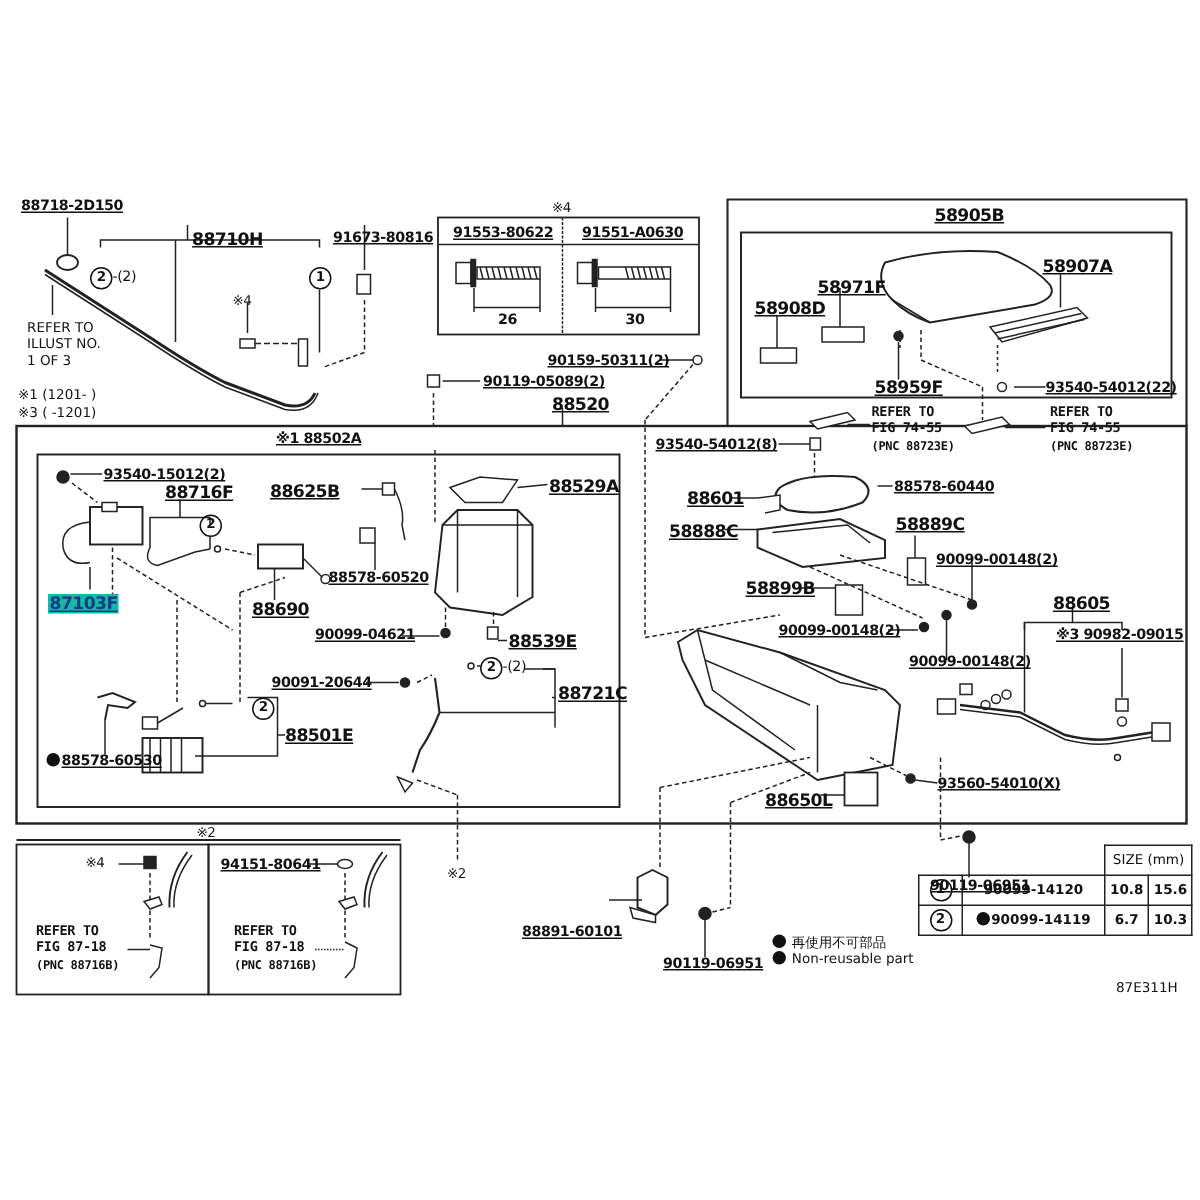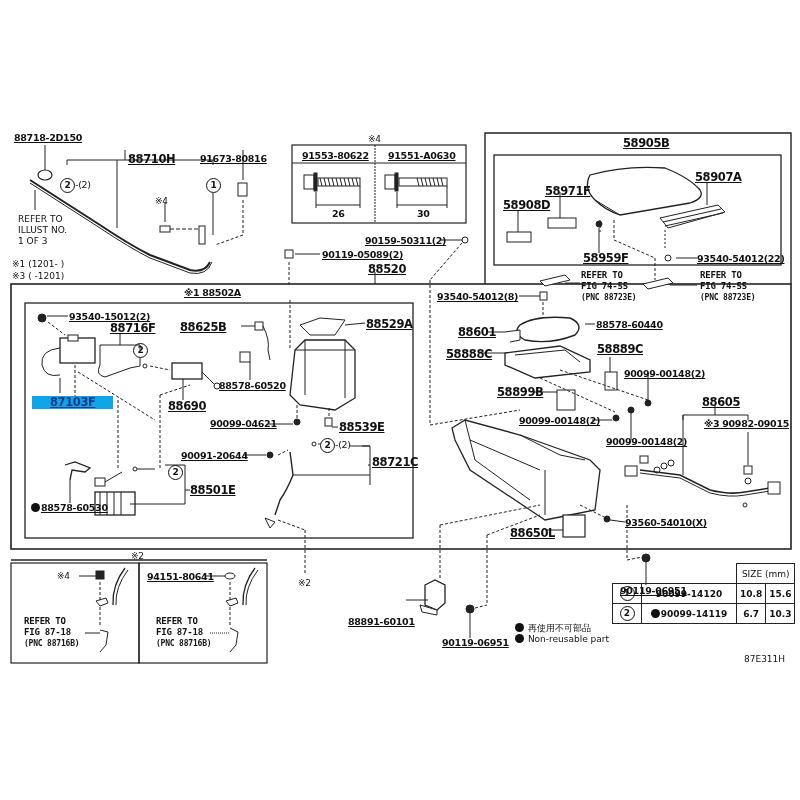--- a/index.html
+++ b/index.html
@@ -4,21 +4,21 @@
 <style>
   html, body { margin:0; padding:0; background:#ffffff; }
   body { width:800px; height:800px; position:relative; overflow:hidden;
          font-family:"DejaVu Sans", sans-serif; color:#111; }
   #canvas { position:absolute; left:0; top:0; width:800px; height:800px; }
   .lbl { position:absolute; font-family:"DejaVu Sans", sans-serif; font-size:9.5px;
          font-weight:bold; letter-spacing:-0.3px; white-space:nowrap; color:#111; line-height:11px; }
   .lbl.big { font-size:11.5px; letter-spacing:-0.4px; line-height:13px; }
   .lbl.mono { font-family:"DejaVu Sans Mono", monospace; font-size:9px; font-weight:bold; letter-spacing:-0.2px; line-height:11px; }
   .lbl.norm { font-weight:normal; font-size:9px; }
-  .lbl.hl { background:#0ea5e9; color:#1a3a86; padding:0 18px; }
+  .lbl.hl { background:#14b8a6; color:#1a3a86; padding:0 1px; }
   .lbl.part { cursor:pointer;text-decoration:underline; }
   .note { position:absolute; font-size:9px; white-space:nowrap; }
   table.sz { position:absolute; left:612px; top:563px; border-collapse:collapse;
              font-family:"DejaVu Sans", sans-serif; font-size:9px; font-weight:bold; }
   table.sz td { border:1.4px solid #222; height:19px; text-align:center; padding:0 3px;margin-top:28px; }
   table.sz td.blank { border:none; }
   .circ { display:inline-block; width:13px; height:13px; border:1.3px solid #111; border-radius:50%;
           line-height:13px; text-align:center; font-size:9px; font-weight:bold; }
   .dot { display:inline-block; width:9px; height:9px; background:#111; border-radius:50%; vertical-align:-1px; margin-right:1px; }
 </style>
@@ -256,21 +256,21 @@
     <path d="M243,605 Q242,585 255,568" stroke-width="1.3"></path>
     <path d="M246,605 Q245,587 258,570"></path>
     <path d="M226,601 L236,598 L238,603 L230,606 Z" fill="#fff"></path>
     <path d="M230,628 L238,632 L236,645 L230,652" fill="none"></path>
     <line x1="210" y1="633" x2="230" y2="633" stroke-dasharray="1,1"></line>
   </g>
 </svg>
 
 <span class="lbl part" style="left:14px;top:132px">88718-2D150</span>
 <span class="lbl part big" style="left:128px;top:153px">88710H</span>
-<span class="lbl part" style="left:200px;top:153px">91673-80816</span>
+<span class="lbl part" style="left:222px;top:153px">91673-80816</span>
 <span class="lbl" style="left:60px;top:178px"><span class="circ">2</span><span class="norm" style="font-weight:normal">-(2)</span></span>
 <span class="lbl" style="left:206px;top:178px"><span class="circ">1</span></span>
 <span class="lbl norm" style="left:155px;top:196px">※4</span>
 <div class="note" style="left:18px;top:214px;line-height:11px">
   <div>REFER TO</div>
   <div>ILLUST NO.</div>
   <div>1 OF 3</div>
 </div>
 <span class="note" style="left:12px;top:259px">※1 (1201-      )</span>
 <span class="note" style="left:12px;top:271px">※3 (      -1201)</span>

